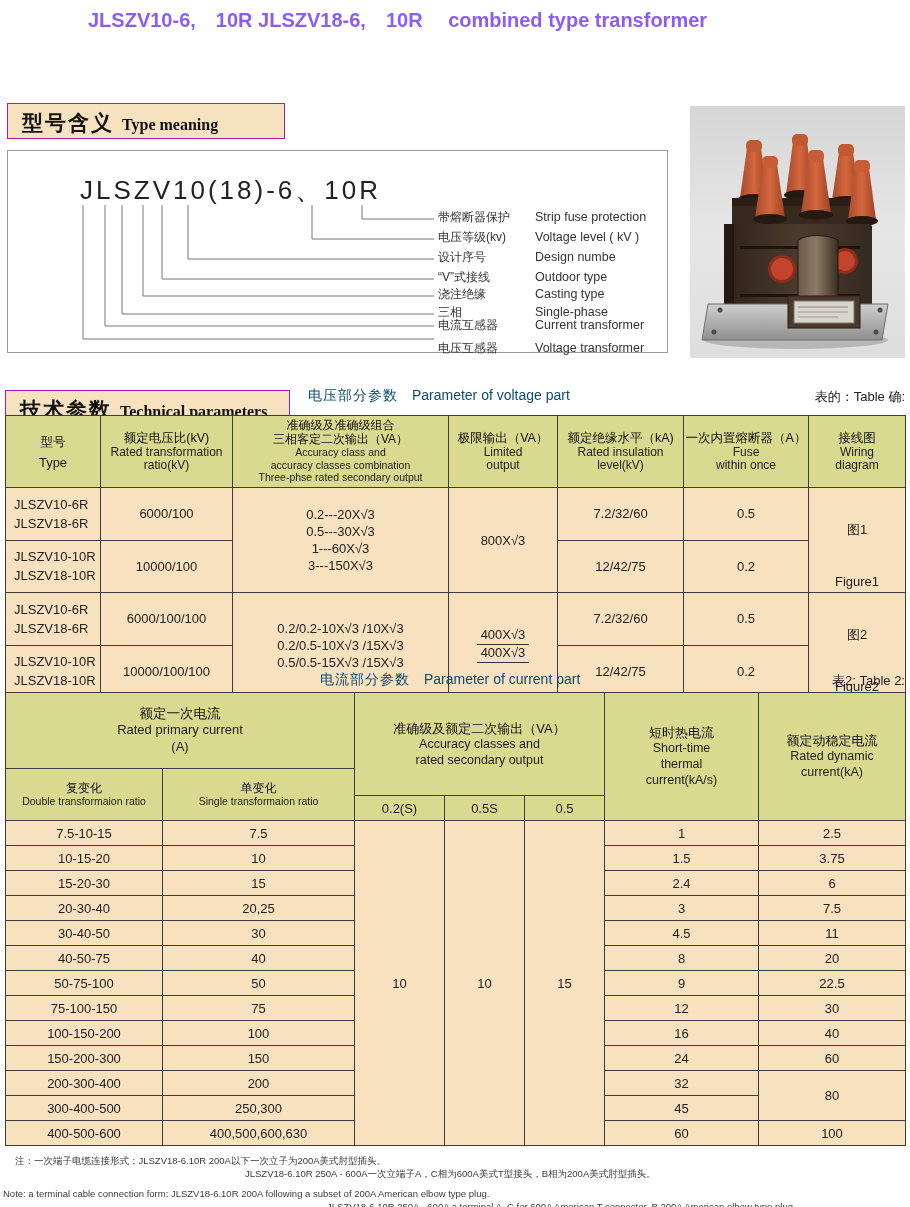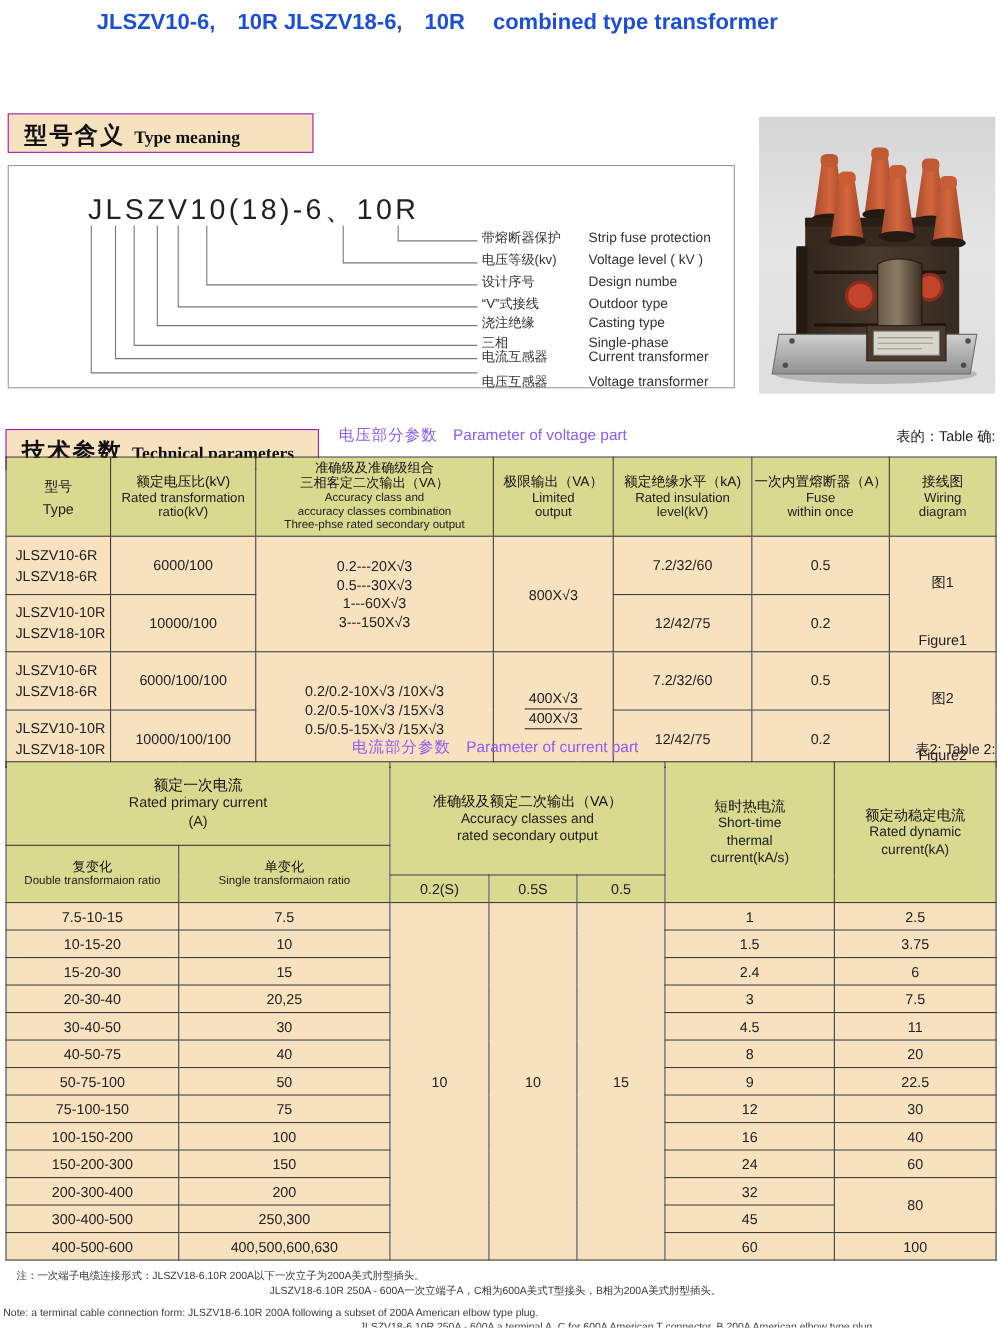--- a/index.html
+++ b/index.html
@@ -2,42 +2,42 @@
 <html><head>
 <meta charset="utf-8">
 <style>
   * { margin:0; padding:0; box-sizing:border-box; }
   body { background:#ffffff; font-family:"Liberation Sans", sans-serif; color:#222; }
   #page { position:relative; width:910px; height:1207px; background:#fff; overflow:hidden; }
 
   
   .title-block { position:absolute; top:8px; left:0; width:910px; }
   .title-line1 { padding-left:85px; font-size:21px; font-weight:bold; color:#1565ae; line-height:26px; white-space:nowrap; }
-  .title-line2 { padding-left:88px; font-size:20px; font-weight:bold; color:#1d4ed8; line-height:25px; white-space:nowrap; }
+  .title-line2 { padding-left:88px; font-size:20px; font-weight:bold; color:#8b5cf6; line-height:25px; white-space:nowrap; }
 
   
   .sec-box { position:absolute; background:#f7e2c0; border:1px solid #a21caf; display:flex; align-items:baseline; padding:5px 14px; }
   .sec-cn { font-size:21px; font-weight:bold; color:#111; letter-spacing:2px; }
   .sec-en { font-family:"Liberation Serif", serif; font-size:16px; font-weight:bold; color:#111; margin-left:8px; }
   #type-meaning-box { left:7px; top:103px; width:278px; height:36px; }
   #tech-box { left:5px; top:390px; width:285px; height:37px; }
 
   
   .diagram-box { position:absolute; left:7px; top:150px; width:661px; height:203px; border:1px solid #9a9a9a; background:#fff; }
   .model-code { position:absolute; left:72px; top:22px; font-size:26px; letter-spacing:3px; color:#222; white-space:nowrap; }
   .tm-svg { position:absolute; left:0; top:0; }
   .tm-label { position:absolute; left:430px; white-space:nowrap; height:16px; line-height:16px; }
   .tm-label .cn { display:inline-block; width:97px; font-size:12px; color:#333; }
   .tm-label .en { font-size:12.5px; color:#333; }
 
   
   .photo { position:absolute; left:690px; top:106px; width:215px; height:252px; }
 
   
-  .part-heading { position:absolute; font-size:14px; color:#8b5cf6; white-space:nowrap; }
+  .part-heading { position:absolute; font-size:14px; color:#0c4a6e; white-space:nowrap; }
   .part-heading .cn { letter-spacing:1px; }
   .part-heading .en { margin-left:10px; }
   .table-ref { position:absolute; font-size:13px; color:#222; text-align:right; width:170px; }
 
   
   table.dt { position:absolute; left:5px; border-collapse:collapse; table-layout:fixed; width:900px; }
   .dt th, .dt td { border:1px solid #3e3e38; text-align:center; vertical-align:middle; font-weight:normal; overflow:hidden; }
   .dt th { background:#d9d990; }
   .dt td { background:#f8e1bf; font-size:13px; color:#222; }
   .dt th .cn { font-size:12.5px; color:#111; line-height:15px; }

